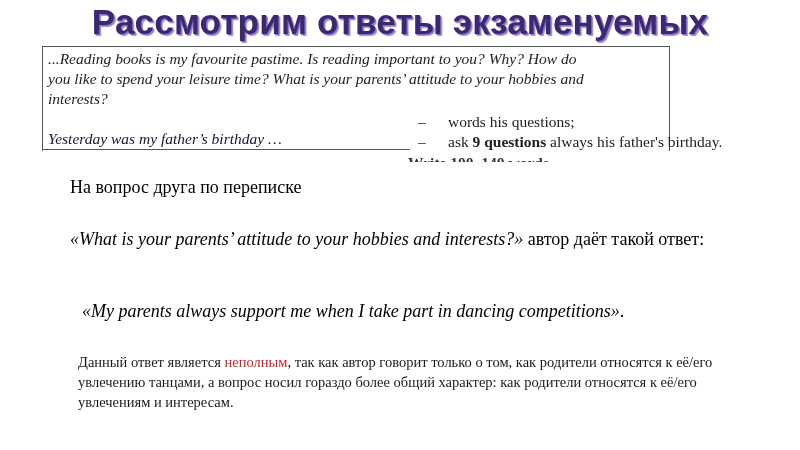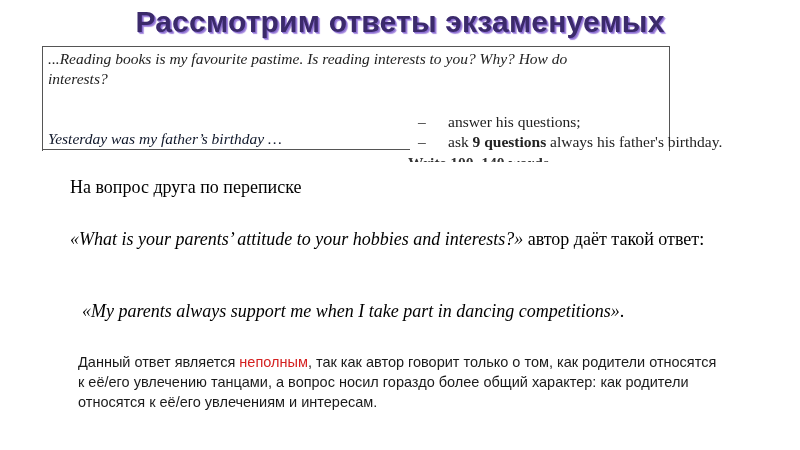--- a/index.html
+++ b/index.html
@@ -16,21 +16,21 @@
       color: #1a1a1a;
     }
     .title {
       position: absolute;
       left: 0;
       top: 4px;
       width: 800px;
       text-align: center;
       font-family: "Liberation Sans", sans-serif;
       font-weight: bold;
-      font-size: 30px;
+      font-size: 35px;
       color: #3b2a6b;
       letter-spacing: 0.2px;
       text-shadow: 1px 1px 0 #8a6fd0, 2px 2px 1px #a78ae0;
       line-height: 36px;
     }
     
     .excerpt {
       position: absolute;
       left: 42px;
       top: 46px;
@@ -133,46 +133,47 @@
     .p1 { top: 174px; }
     .p2 { top: 226px; }
     .p3 { top: 298px; margin-left: 12px; }
     .it { font-style: italic; }
 
     .conclusion {
       position: absolute;
       left: 78px;
       top: 352px;
       width: 640px;
-      font-family: Liberation Sans, sans-serif;
+      font-family: Liberation Serif, serif;
       font-size: 14.5px;
       line-height: 20px;
       color: #1a1a1a;
     }
     .highlight { color: #d42020; }
   </style>
 </head>
 <body>
 
 <div class="title">Рассмотрим ответы экзаменуемых</div>
 
 <div class="excerpt">
   <div class="letter-box"></div>
   <div class="letter-bottom-left"></div>
   <div class="letter-bottom-line"></div>
 
   <div class="letter-text">
-    <div>...Reading books is my favourite pastime. Is reading interests to you? Why? How do</div>
+    <div>...Reading books is my favourite pastime. Is reading important to you? Why? How do</div>
+    <div>you like to spend your leisure time? What is your parents’ attitude to your hobbies and</div>
     <div class="letter-line-last">interests?</div>
   </div>
   <div class="letter-closing">Yesterday was my father’s birthday …</div>
 
   <div class="tasks">
     <div class="task-item">
-      <span class="dash">–</span><span>answer his questions;</span>
+      <span class="dash">–</span><span>words his questions;</span>
     </div>
     <div class="task-item">
       <span class="dash">–</span><span>ask </span><b>9 questions</b><span> always his father's birthday.</span>
     </div>
   </div>
   <div class="clipped-line">
     <span>Write 100–140 words.</span>
   </div>
 </div>
 

